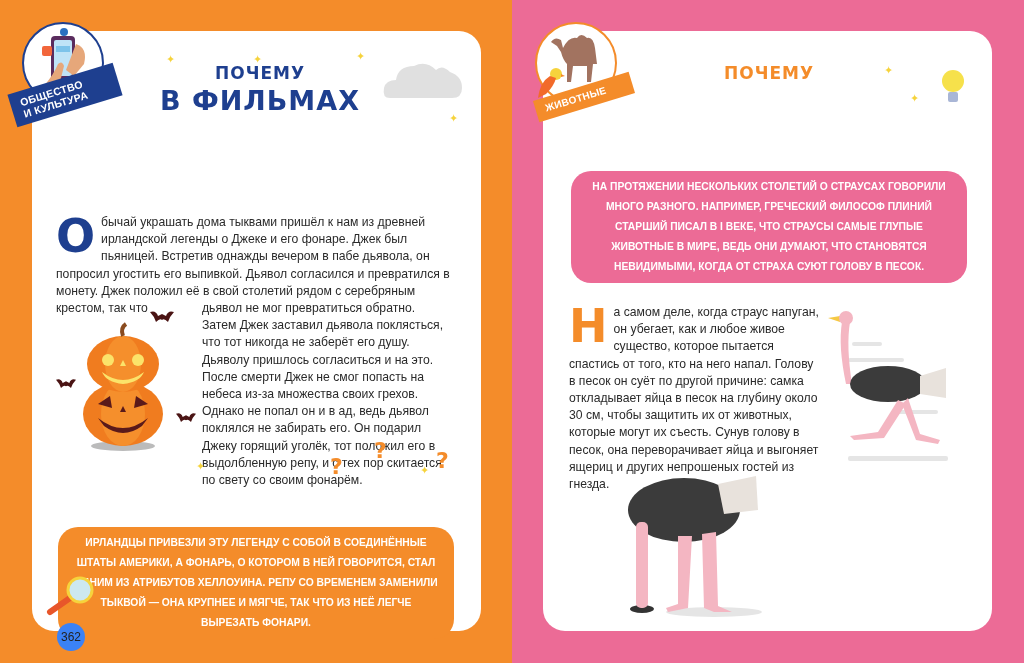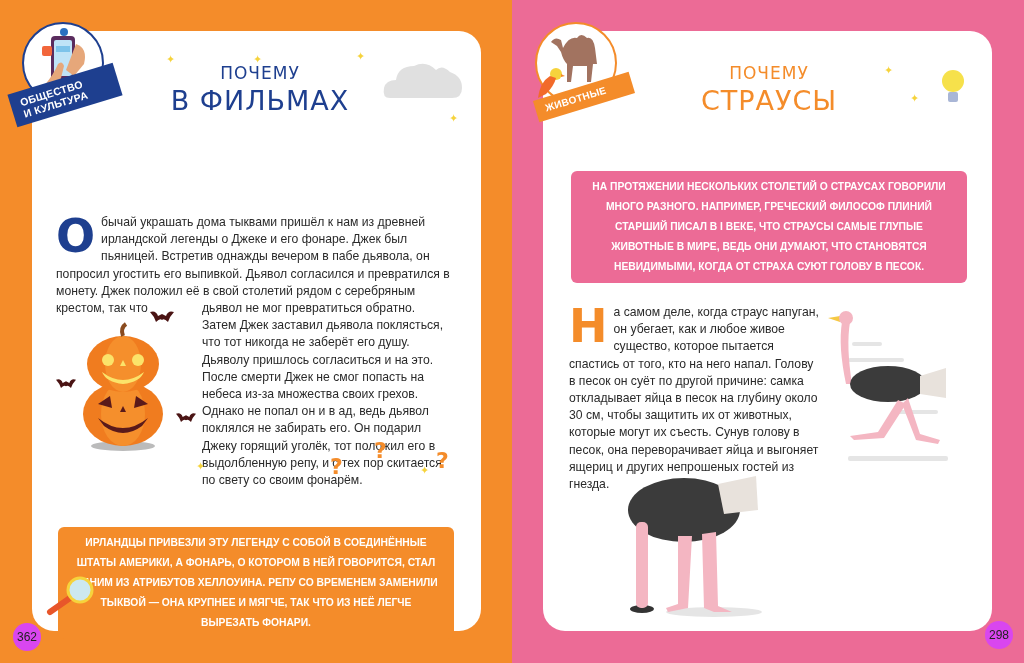--- a/index.html
+++ b/index.html
@@ -23,49 +23,49 @@
 
   .ribbon {
     position: absolute; color: #fff; font-weight: bold; font-size: 10.5px;
     line-height: 12px; text-transform: uppercase; letter-spacing: 0.3px;
     padding: 5px 10px; transform: rotate(-17deg); text-align: left;
   }
   .page-left .ribbon { left: 10px; top: 78px; background: #1e3f8f; width: 110px; }
   .page-right .ribbon { left: 22px; top: 86px; background: #f48c2a; width: 100px; font-size: 10px; padding: 5px 10px; }
 
   .title {
-    position: absolute; text-align: center; font-weight: normal;
+    position: absolute; text-align: center; font-weight: bold;
     font-family: "DejaVu Sans", sans-serif; text-transform: uppercase;
   }
   .page-left .title { left: 60px; top: 62px; width: 400px; color: #1e3f8f; }
   .page-right .title { left: 32px; top: 62px; width: 450px; color: #f48c2a; }
   .title .small { font-size: 17px; line-height: 22px; display: block; letter-spacing: 1px; }
   .title .big { font-size: 27px; line-height: 34px; display: block; letter-spacing: 1px; }
 
   .body-text {
     position: absolute; font-size: 12.2px; line-height: 17.2px; color: #2a2a2a;
   }
   .dropcap {
     float: left; font-size: 46px; line-height: 40px; font-weight: bold;
     margin: 2px 6px 0 0; font-family: "DejaVu Sans", sans-serif;
   }
   .page-left .dropcap { color: #1e3f8f; }
   .page-right .dropcap { color: #f48c2a; }
 
   .callout {
-    position: absolute; border-radius: 6px; color: #fff; font-weight: bold;
+    position: absolute; border-radius: 20px; color: #fff; font-weight: bold;
     font-size: 10.3px; line-height: 20px; text-align: center; text-transform: uppercase;
     display: flex; align-items: center; justify-content: center; padding: 0 16px;
   }
   .page-left .callout { left: 58px; top: 503px; width: 396px; height: 112px; background: #f48c2a; margin-top: 24px; }
   .page-right .callout { left: 59px; top: 171px; width: 396px; height: 112px; background: #ec6b96; }
 
   .pagenum {
-    position: absolute; width: 28px; height: 28px; border-radius: 50%; background: #d946ef;
-    font-size: 12px; display: flex; align-items: center; justify-content: center; color: #222;
+    position: absolute; width: 28px; height: 28px; border-radius: 50%; background: #3b82f6;
+    font-size: 12px; display: flex; align-items: center; justify-content: center; color: #222; margin-left: 44px;
   }
   .page-left .pagenum { left: 13px; top: 623px; }
   .page-right .pagenum { left: 473px; top: 621px; }
 
   .sparkle { position: absolute; color: #f6d33c; font-size: 11px; }
   .qmark { position: absolute; color: #f48c2a; font-weight: bold; font-size: 22px; font-family: "DejaVu Sans", sans-serif; }
   .deco { position: absolute; }
 </style>
 </head>
 <body>
@@ -173,21 +173,20 @@
 
   <span class="sparkle" style="left:372px;top:64px">✦</span>
   <span class="sparkle" style="left:398px;top:92px">✦</span>
   <svg class="deco" style="left:428px;top:68px" width="26" height="38" viewBox="0 0 26 38">
     <circle cx="13" cy="13" r="11" fill="#f6e14b"></circle>
     <rect x="8" y="24" width="10" height="10" rx="2" fill="#a9b6d6"></rect>
   </svg>
 
   <div class="title">
     <span class="small">Почему</span>
-    <span class="big">страусы</span>
   </div>
 
   <div class="callout">
     <span>На протяжении нескольких столетий о страусах говорили много разного. Например, греческий философ Плиний Старший писал в I веке, что страусы самые глупые животные в мире, ведь они думают, что становятся невидимыми, когда от страха суют голову в песок.</span>
   </div>
 
   <div class="body-text" style="left:57px;top:304px;width:252px;">
     <span class="dropcap">Н</span>
     <span>а самом деле, когда страус напуган, он убегает, как и любое живое существо, которое пытается спастись от того, кто на него напал. Голову в песок он суёт по другой причине: самка откладывает яйца в песок на глубину около 30 см, чтобы защитить их от животных, которые могут их съесть. Сунув голову в песок, она переворачивает яйца и выгоняет ящериц и других непрошеных гостей из гнезда.</span>
   </div>

